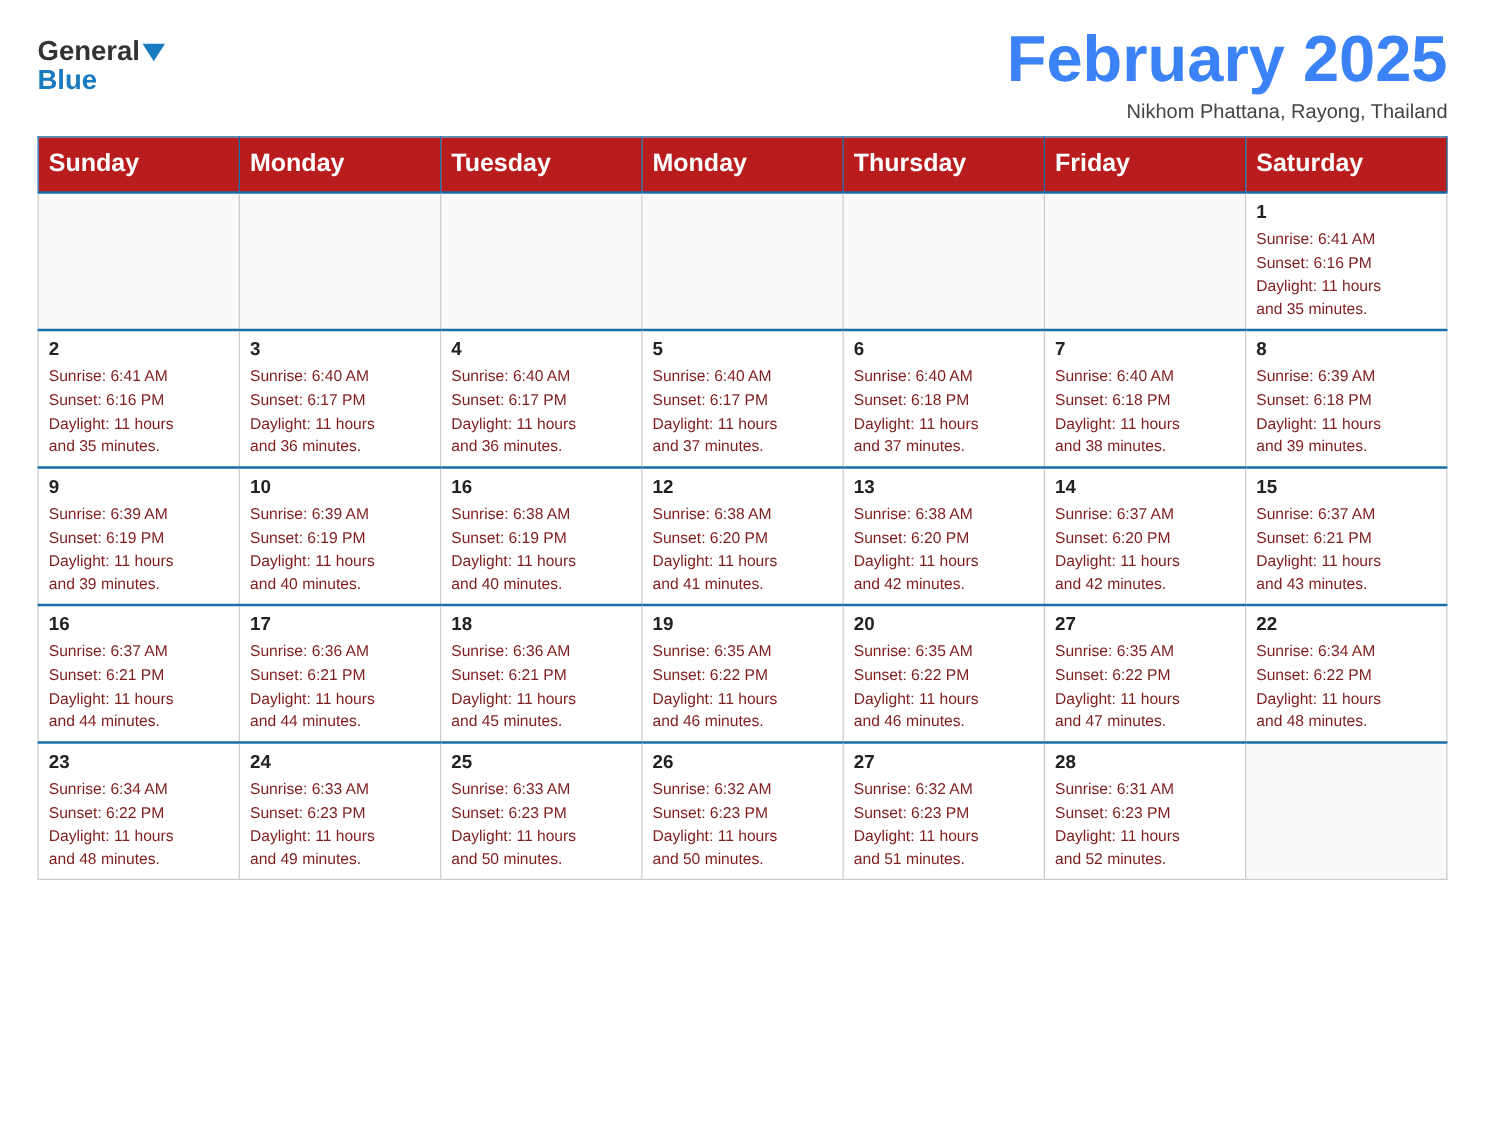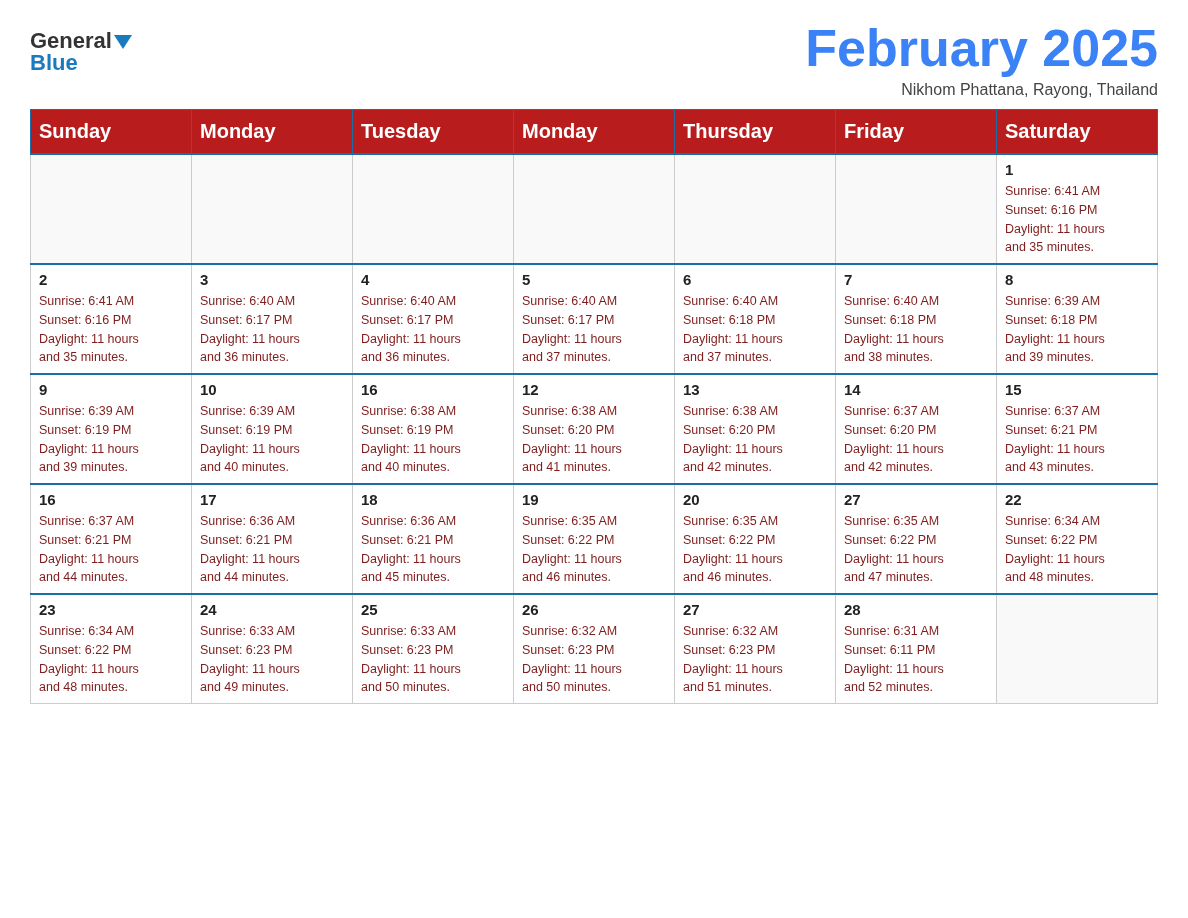--- a/index.html
+++ b/index.html
@@ -329,20 +329,20 @@
         <td>
           <span class="day-number">27</span>
           <div class="day-info" style="white-space: pre-line;">Sunrise: 6:32 AM
 Sunset: 6:23 PM
 Daylight: 11 hours
 and 51 minutes.</div>
         </td>
         <td>
           <span class="day-number">28</span>
           <div class="day-info" style="white-space: pre-line;">Sunrise: 6:31 AM
-Sunset: 6:11 PM
+Sunset: 6:23 PM
 Daylight: 11 hours
 and 52 minutes.</div>
         </td>
         <td class="empty"></td>
       </tr>
     </tbody>
 </table>
 
 </body></html>

